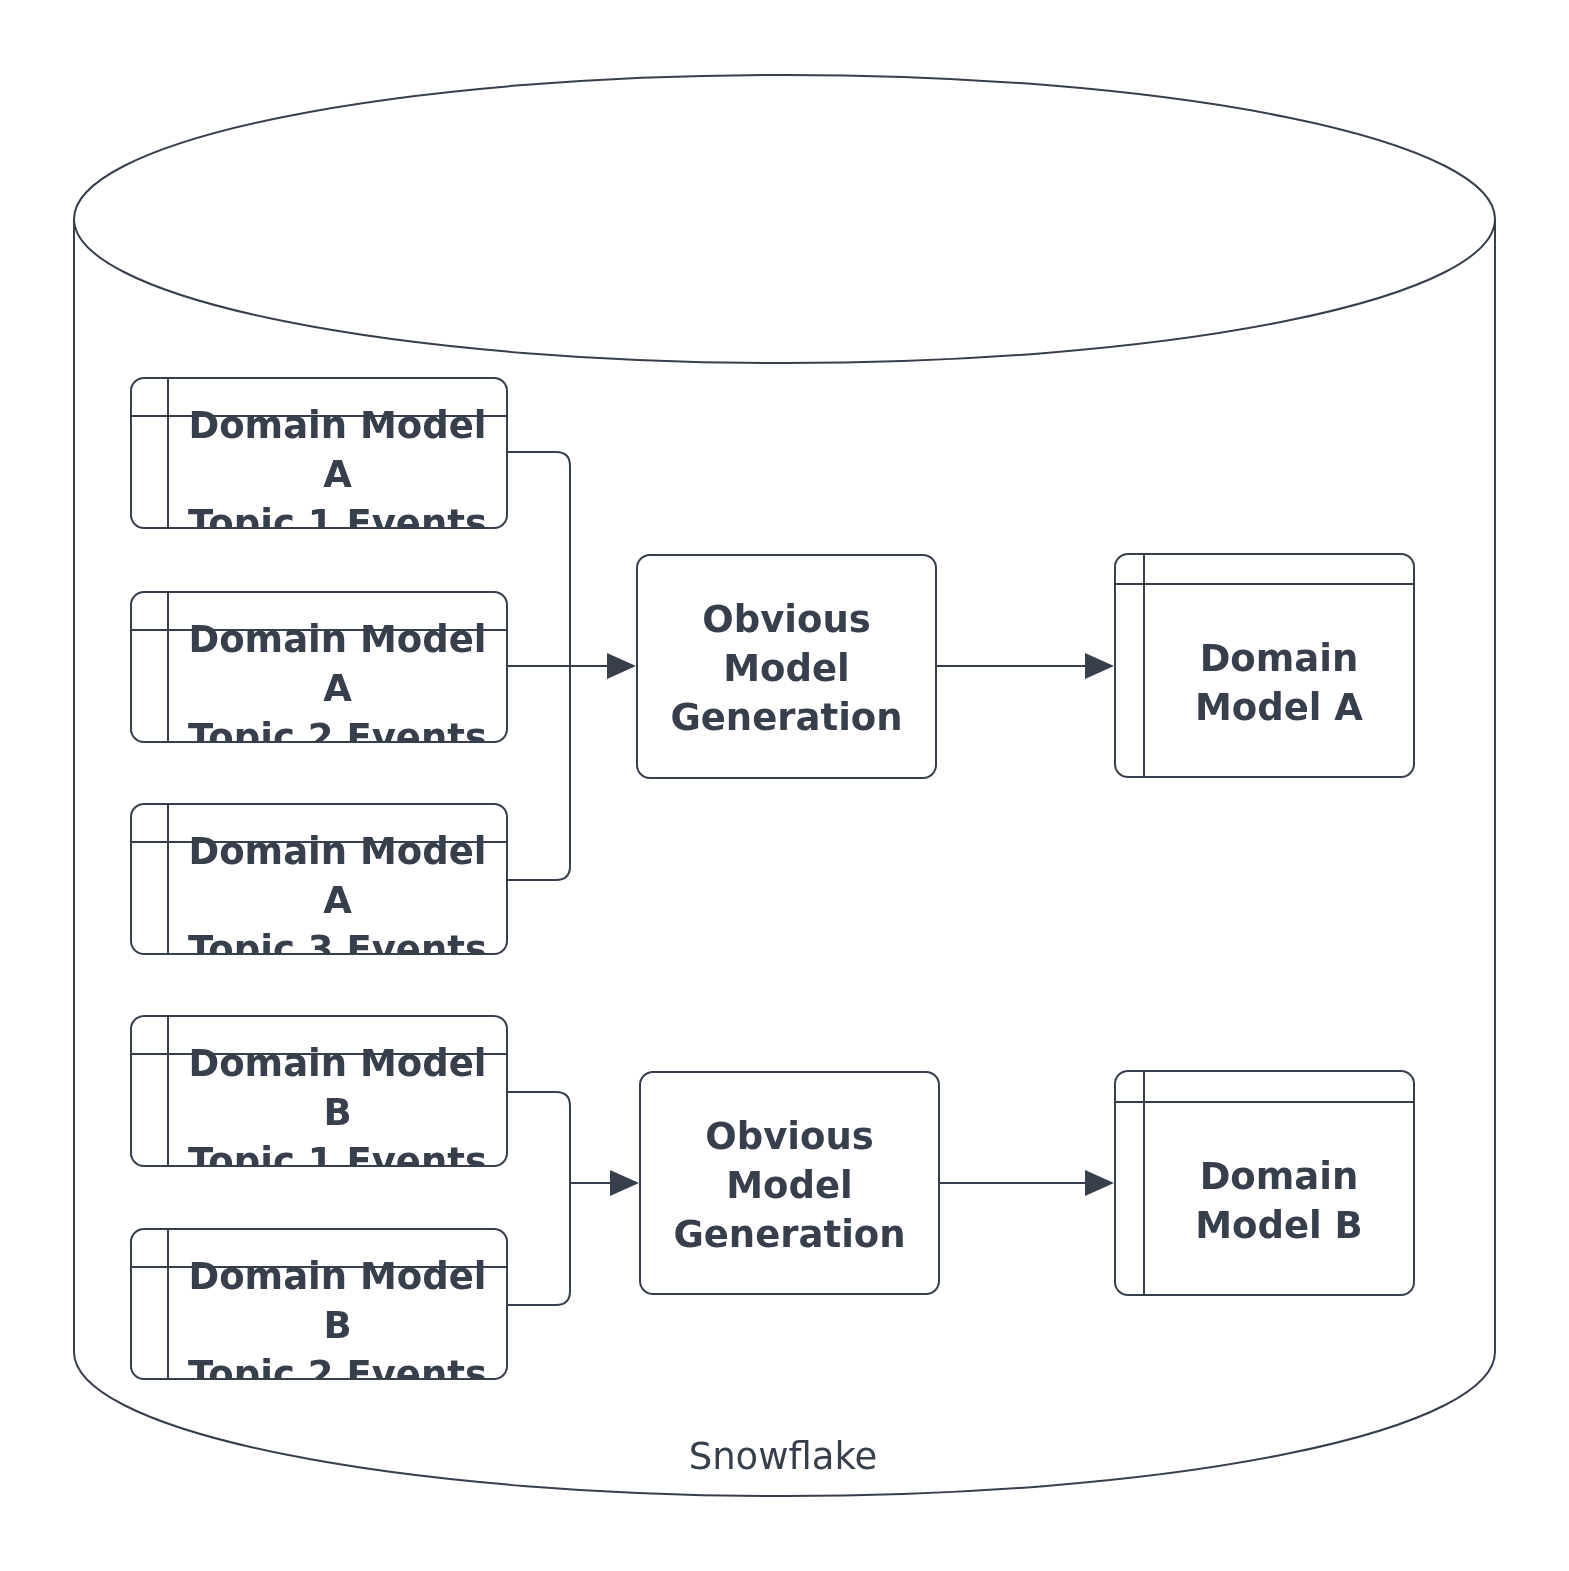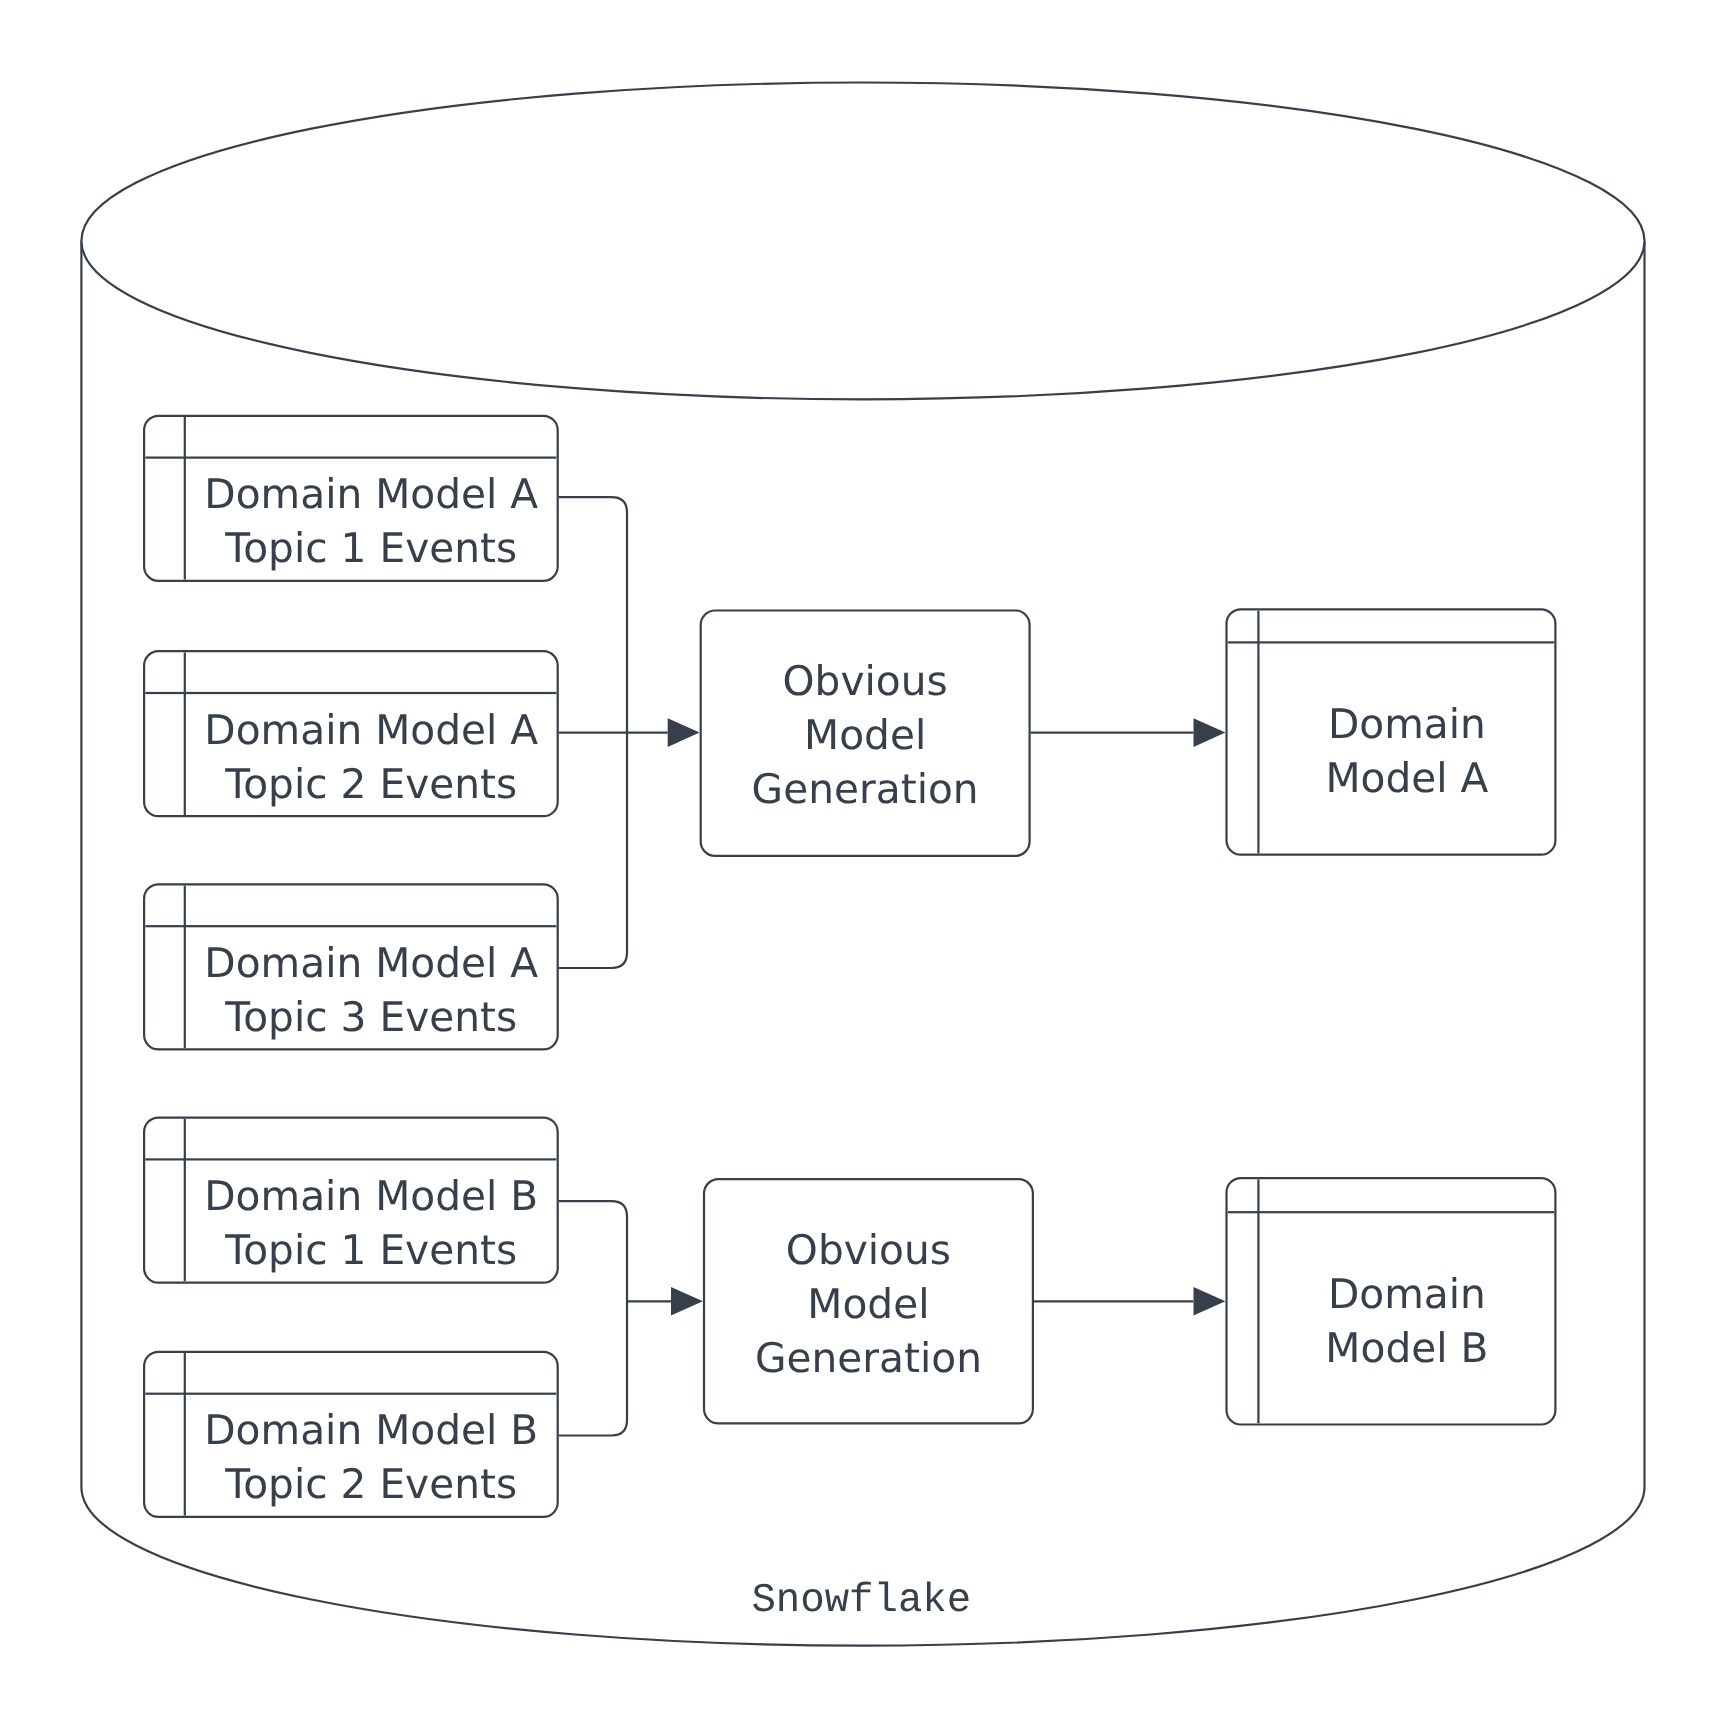--- a/index.html
+++ b/index.html
@@ -16,41 +16,41 @@
     overflow:hidden;
   }
   #shapes-svg{position:absolute;left:0;top:0;width:1569px;height:1571px;}
   .node{
     position:absolute;
     box-sizing:border-box;
     border:2px solid var(--ink);
     border-radius:14px;
     background:var(--bg);
     overflow:hidden;
+    font-weight:bold;
   }
   .t-col{position:absolute;top:0;bottom:0;width:0;border-left:2px solid var(--ink);}
   .t-row{position:absolute;left:0;right:0;height:0;border-top:2px solid var(--ink);}
   .label{
     position:absolute;
     display:flex;align-items:center;justify-content:center;
     text-align:center;
     white-space:pre-line;
     font-size:37px;line-height:49px;
     color:var(--ink);
     padding-top:4px;
   }
   .process .label{inset:0;}
   .table .label{top:var(--hdr);left:var(--strip);right:0;bottom:0;}
   .floating-label{
     position:absolute;
     transform:translate(-50%,-50%);
     font-size:37px;line-height:49px;
     white-space:nowrap;
     color:var(--ink);
-    font-family:Liberation Mono, monospace;
   }
 </style>
 </head>
 <body>
 
 <div id="canvas">
 
   <svg id="shapes-svg" viewBox="0 0 1569 1571" xmlns="http://www.w3.org/2000/svg">
 
     <g fill="#ffffff" stroke="#373f4c" stroke-width="2">

